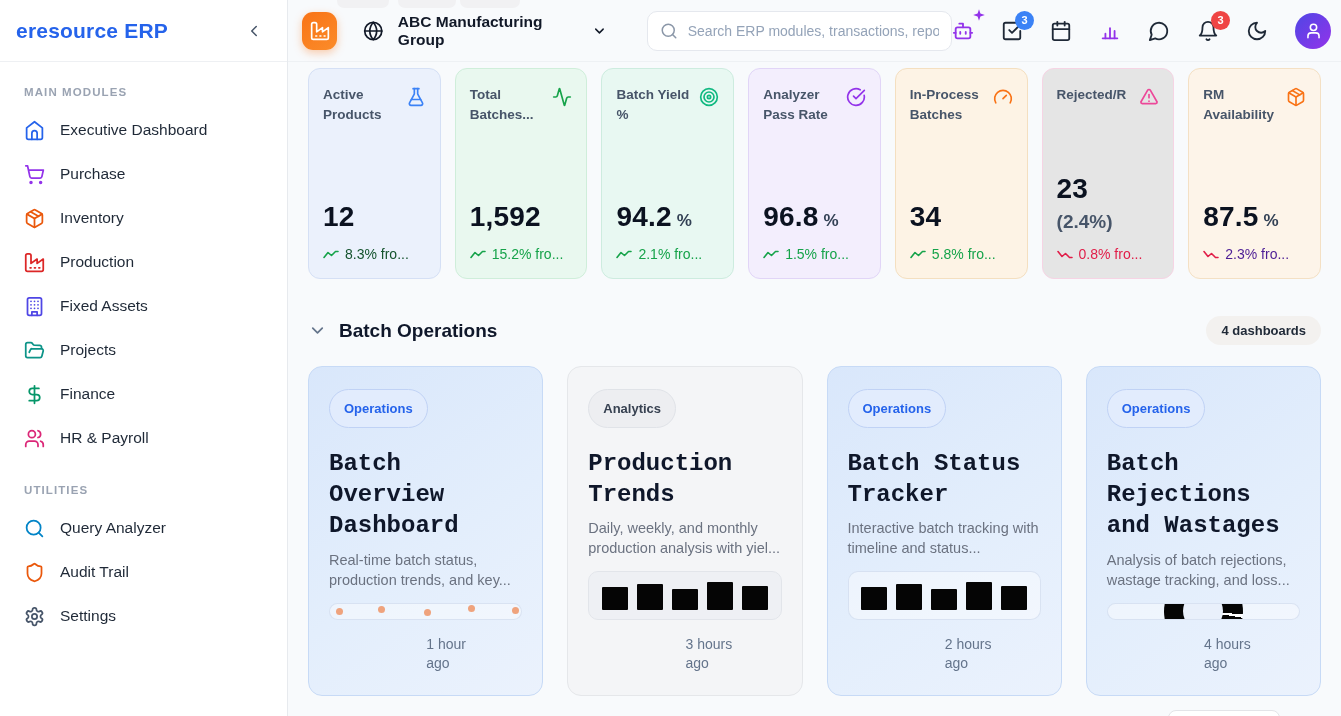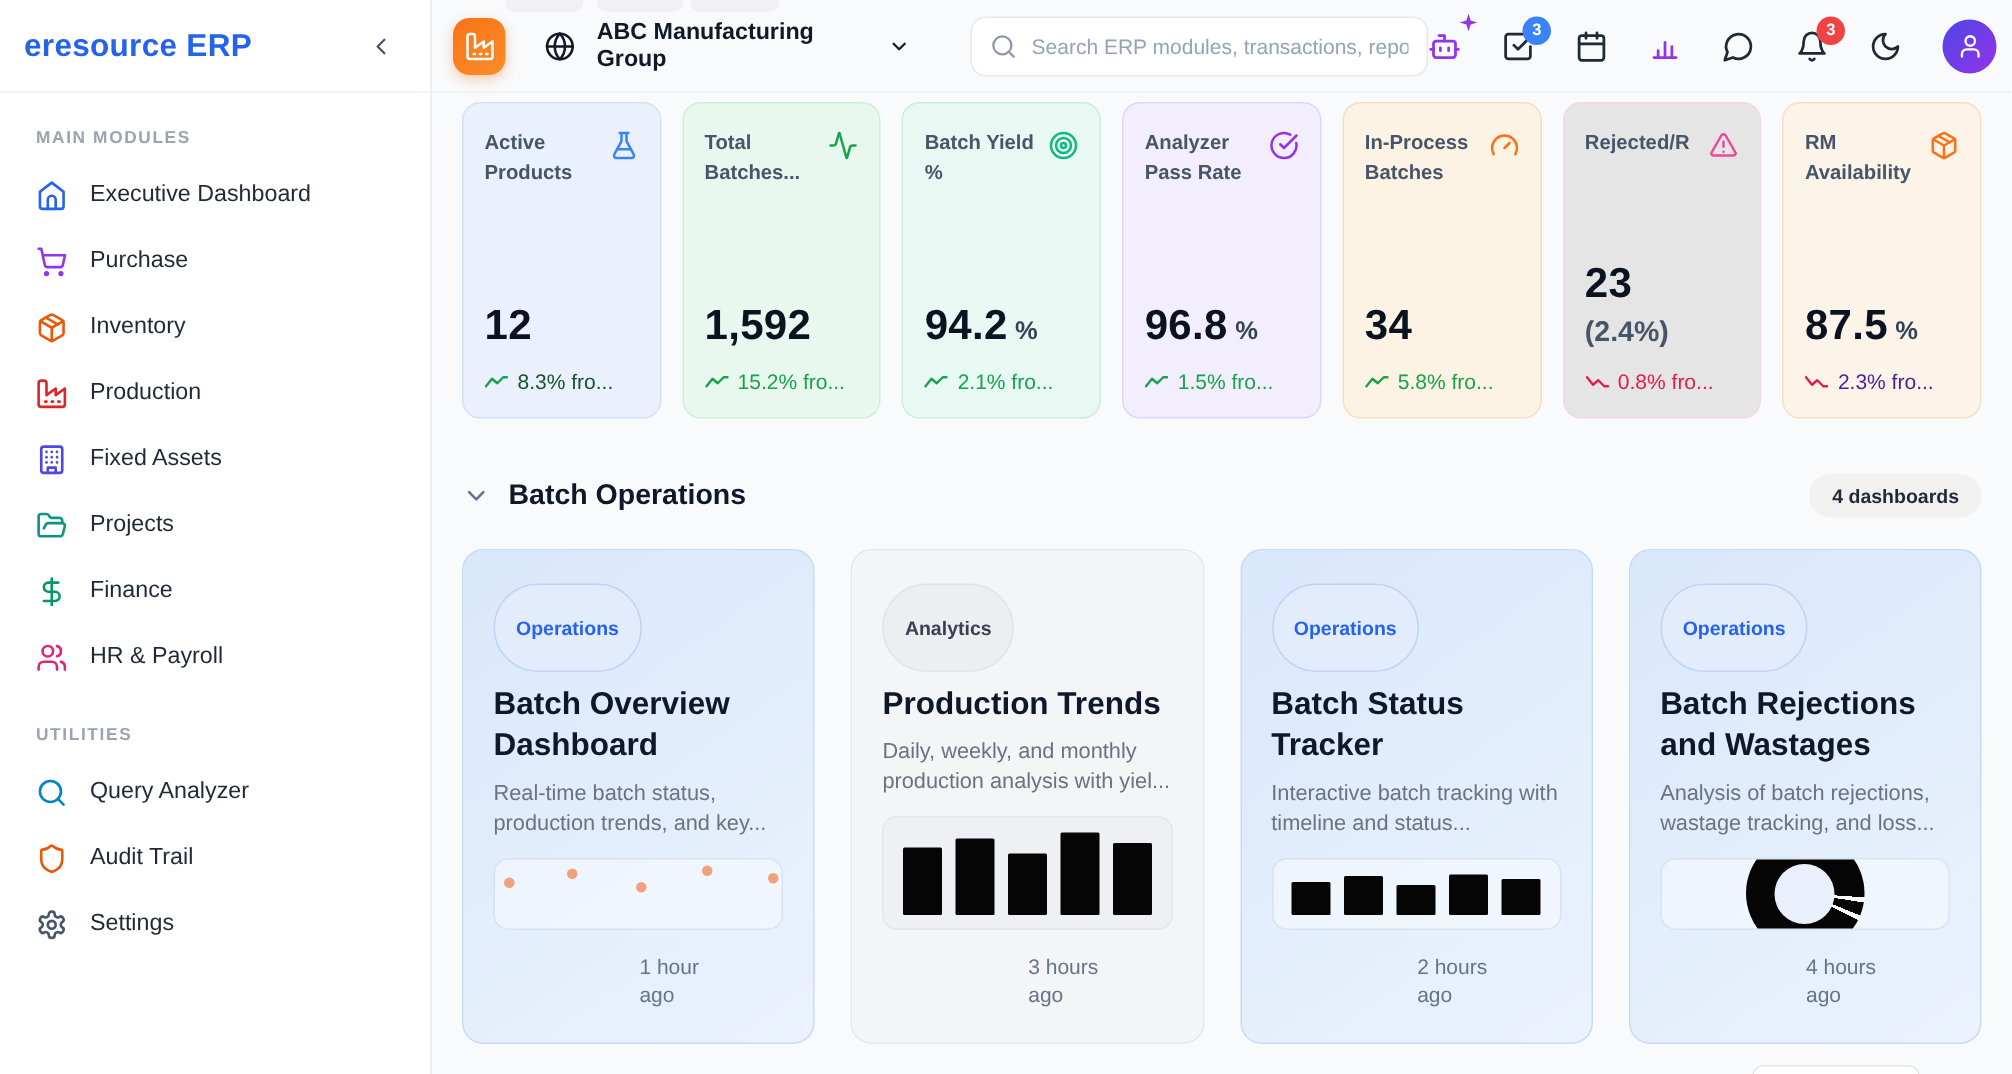--- a/index.html
+++ b/index.html
@@ -57,24 +57,24 @@
   .section-text { margin-left:12px; display:flex; flex-direction:column; align-items:center; }
   .section-title { font-size:19px; font-weight:800; color:#0f172a; }
   .section-subtitle { margin-top:5px; font-size:14.5px; font-weight:600; color:#64748b; }
   .section-badge { margin-left:auto; background:#f3f1ef; border-radius:999px; padding:7px 15px; font-size:13px; font-weight:600; color:#1f2937; }
 
   
   .dash-row { display:grid; grid-template-columns:repeat(4,1fr); gap:24px; margin:21px 20px 0; height:330px; }
   .dash-card { border-radius:14px; padding:22px 20px; display:flex; flex-direction:column; cursor:pointer; overflow:hidden; }
   .dash-blue { background:linear-gradient(145deg,#d9e7fb 0%,#e3eefc 55%,#ebf2fd 100%); border:1px solid #c7daf6; }
   .dash-gray { background:#f4f5f7; border:1px solid #e5e7ea; }
-  .tag { align-self:flex-start; padding:21px 14px; border-radius:999px; font-size:13px; font-weight:700; }
+  .tag { align-self:flex-start; padding:11px 14px; border-radius:999px; font-size:13px; font-weight:700; }
   .tag-operations { background:#e2ecfd; color:#2563eb; border:1px solid #c0d2f5; }
   .tag-analytics { background:#edeef1; color:#374151; border:1px solid #e0e3e8; }
-  .dash-title { margin-top:8px; font-size:21px; font-weight:800; color:#0f172a; line-height:1.3; }
+  .dash-title { margin-top:20px; font-size:24px; font-weight:800; color:#0f172a; line-height:1.3;font-family:Liberation Mono, monospace; }
   .dash-desc { margin-top:8px; font-size:14.5px; color:#6b7280; line-height:1.38; }
   .thumb { margin-top:13px; height:95px; border-radius:10px; position:relative; overflow:hidden; }
   .thumb-blue { background:rgba(255,255,255,0.42); border:1px solid rgba(110,140,190,0.18); }
   .thumb-gray { background:#eef0f4; border:1px solid #e2e5ea; }
   .dot { position:absolute; width:7px; height:7px; border-radius:50%; background:#efa37d; }
   .bars { position:absolute; inset:0; display:flex; align-items:flex-end; justify-content:center; gap:9px; padding:10px 10px 9px; }
   .bar { width:26px; background:#050505; border-radius:1px; }
   .donut { position:absolute; left:50%; top:50%; width:79px; height:79px; margin:-39.5px 0 0 -39.5px; border-radius:50%;
            background:conic-gradient(#050505 0deg 94deg, rgba(255,255,255,0.9) 94deg 99deg, #050505 99deg 112deg, rgba(255,255,255,0.9) 112deg 117deg, #050505 117deg 360deg); }
   .donut-hole { position:absolute; left:50%; top:50%; width:40px; height:40px; margin:-20px 0 0 -20px; border-radius:50%; background:#e9f0fb; }

